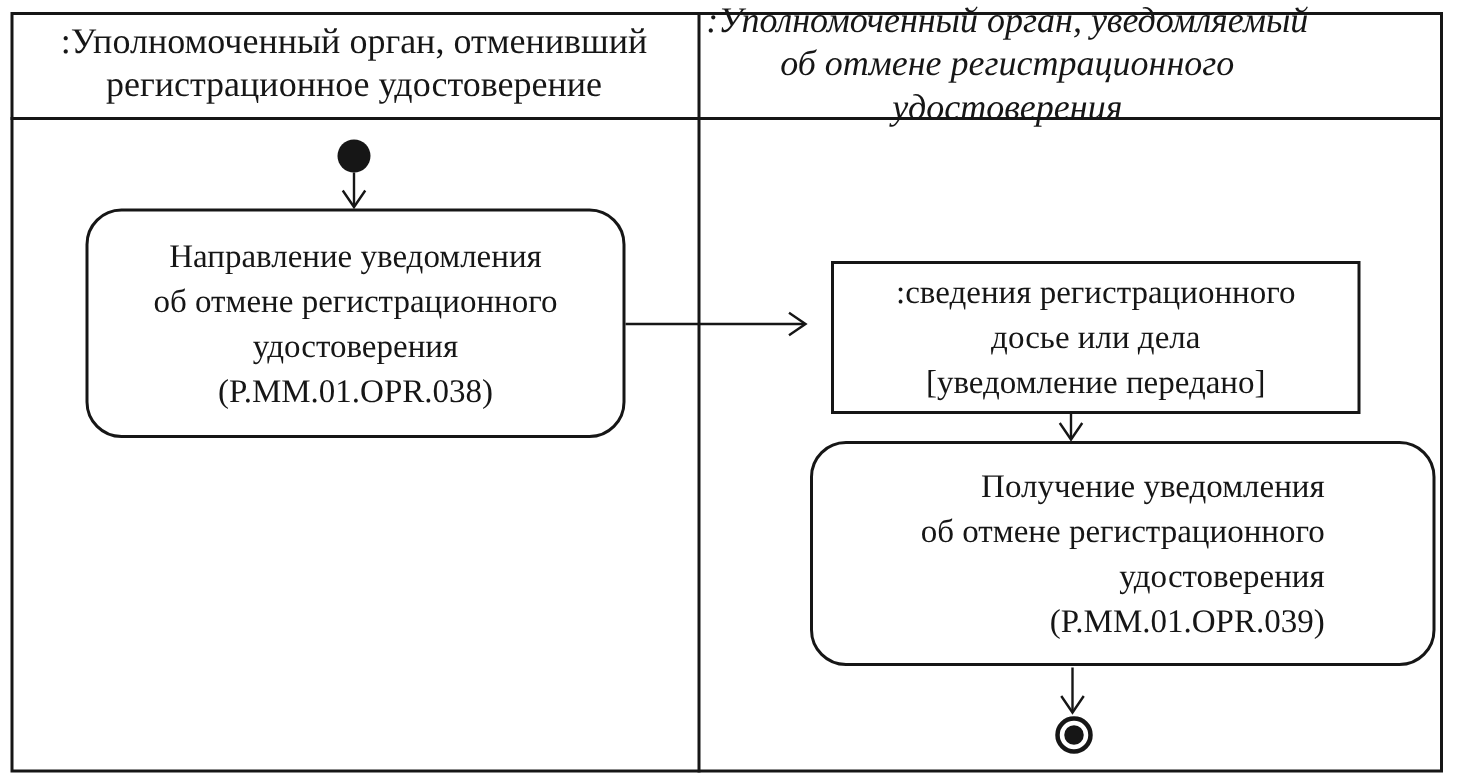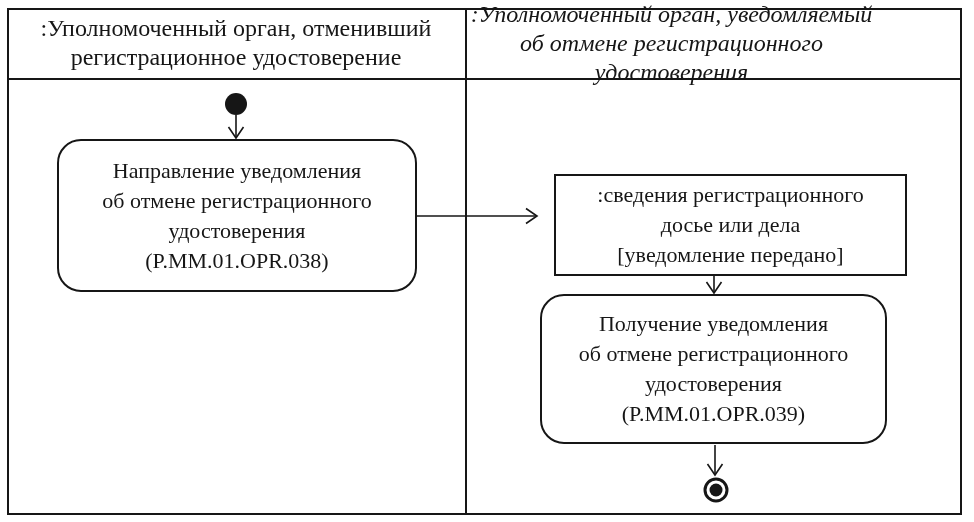--- a/index.html
+++ b/index.html
@@ -34,21 +34,21 @@
   .node{
     display:flex;align-items:center;justify-content:center;
     text-align:center;white-space:pre-line;
     font-size:22px;line-height:30px;
     border:2px solid var(--line);
     background:var(--bg);
   }
   .action{border-radius:24px;}
   .action.send{left:57px;top:139px;width:360px;height:153px;}
   .object{left:538px;top:174px;width:353px;height:102px;margin-left:16px;}
-  .action.receive{left:540px;top:294px;width:347px;height:150px;}
+  .action.receive{left:540px;top:294px;width:417px;height:150px;text-align:right;}
   svg.overlay{
     position:absolute;left:0;top:0;width:974px;height:522px;
     pointer-events:none;
   }
   svg.overlay line, svg.overlay path{
     stroke:var(--line);stroke-width:1.6;fill:none;
   }
   svg.overlay .filled{fill:var(--line);stroke:none;}
   svg.overlay .ring{fill:none;stroke:var(--line);stroke-width:3;}
 </style>

